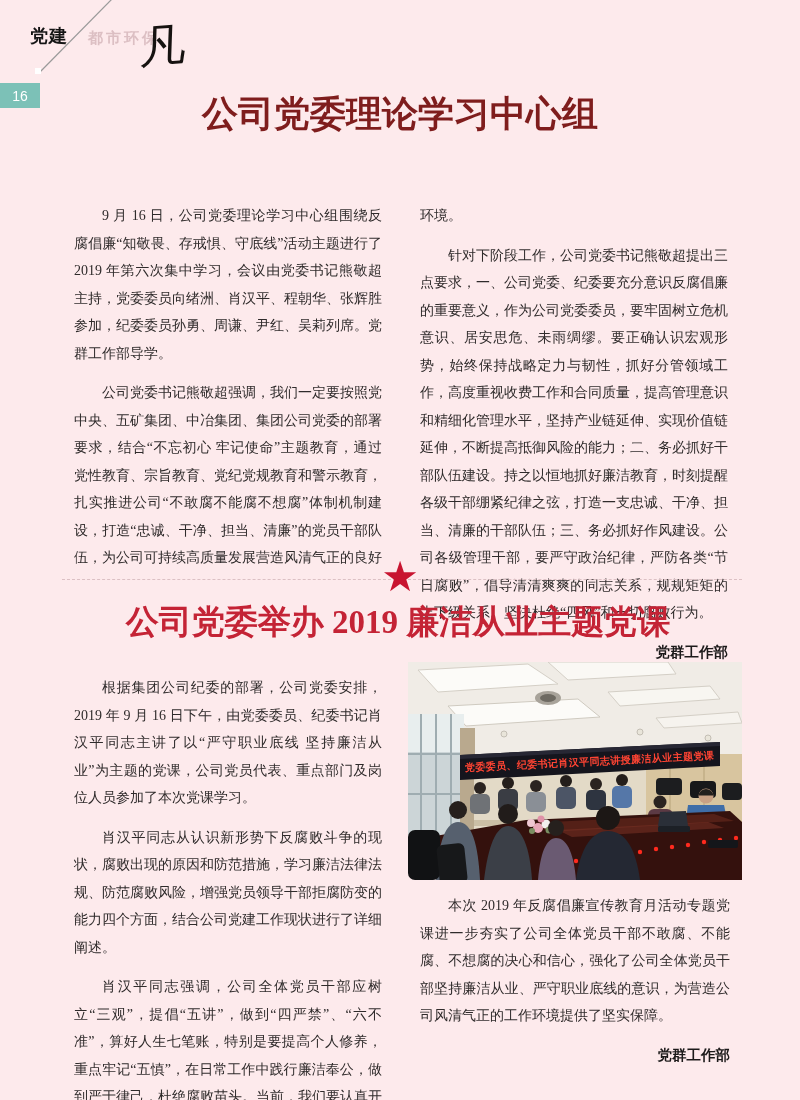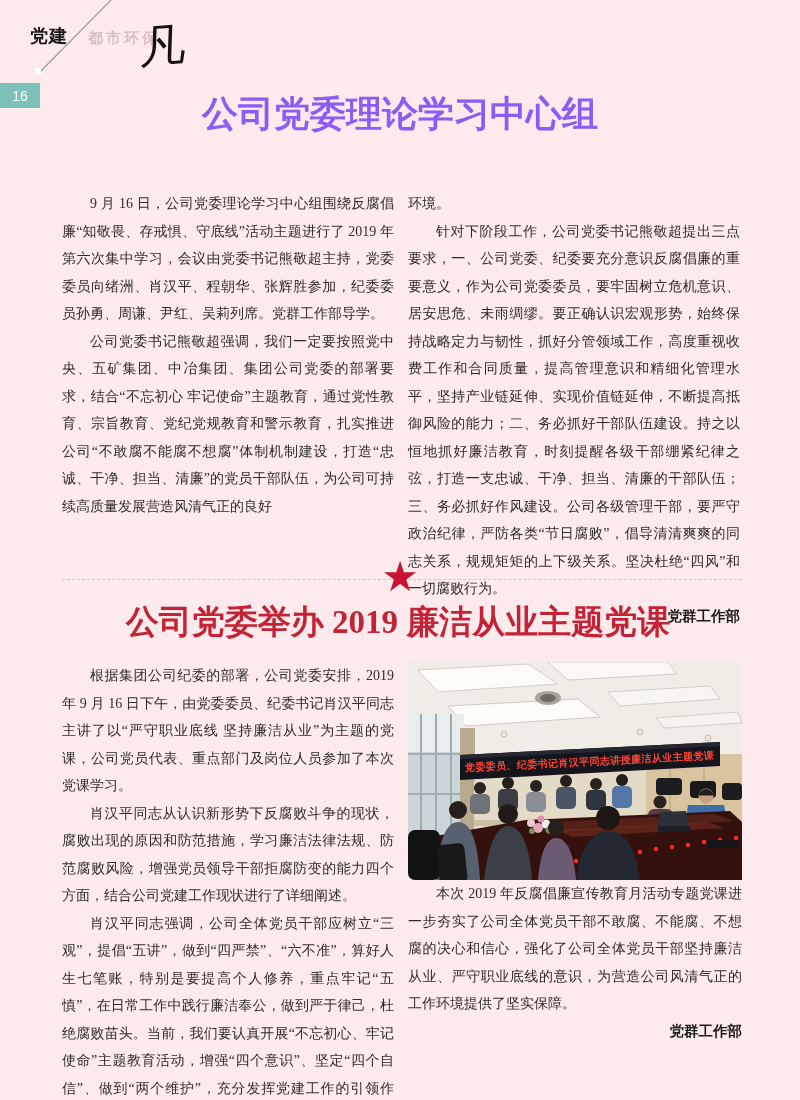--- a/index.html
+++ b/index.html
@@ -35,29 +35,29 @@
     font-family:"Liberation Sans","DejaVu Sans",sans-serif;
     font-size:14px;
     margin-top:12px;
   }
   .page-num-sq{
     left:35px;top:68px;width:6px;height:6px;background:#ffffff;
   }
   
   .a1-title{
     left:0;top:90px;width:800px;text-align:center;
-    color:#8b5cf6;font-weight:bold;font-size:36px;line-height:49px;
+    color:#7f1d1d;font-weight:bold;font-size:36px;line-height:49px;
   }
   .a2-title{
     left:0;top:602px;width:796px;text-align:center;
     color:#c42335;font-weight:bold;font-size:33px;line-height:40px;
   }
   
   .col{width:332px;font-size:14px;line-height:27.5px;text-align:justify;}
-  .col p{margin:0;text-indent:2em;}
+  .col p{margin:12px;text-indent:2em;}
   .col p.noindent{text-indent:0;}
   .a1-left{left:62px;top:190px;}
   .a1-right{left:408px;top:190px;}
   .a2-left{left:62px;top:662px;}
   .a2-right{left:408px;top:662px;width:334px;}
   .signature{
     text-align:right;text-indent:0 !important;
     font-family:"Liberation Sans","DejaVu Sans",sans-serif;
     font-weight:bold;font-size:14.5px;color:#1c1a1a;
   }

